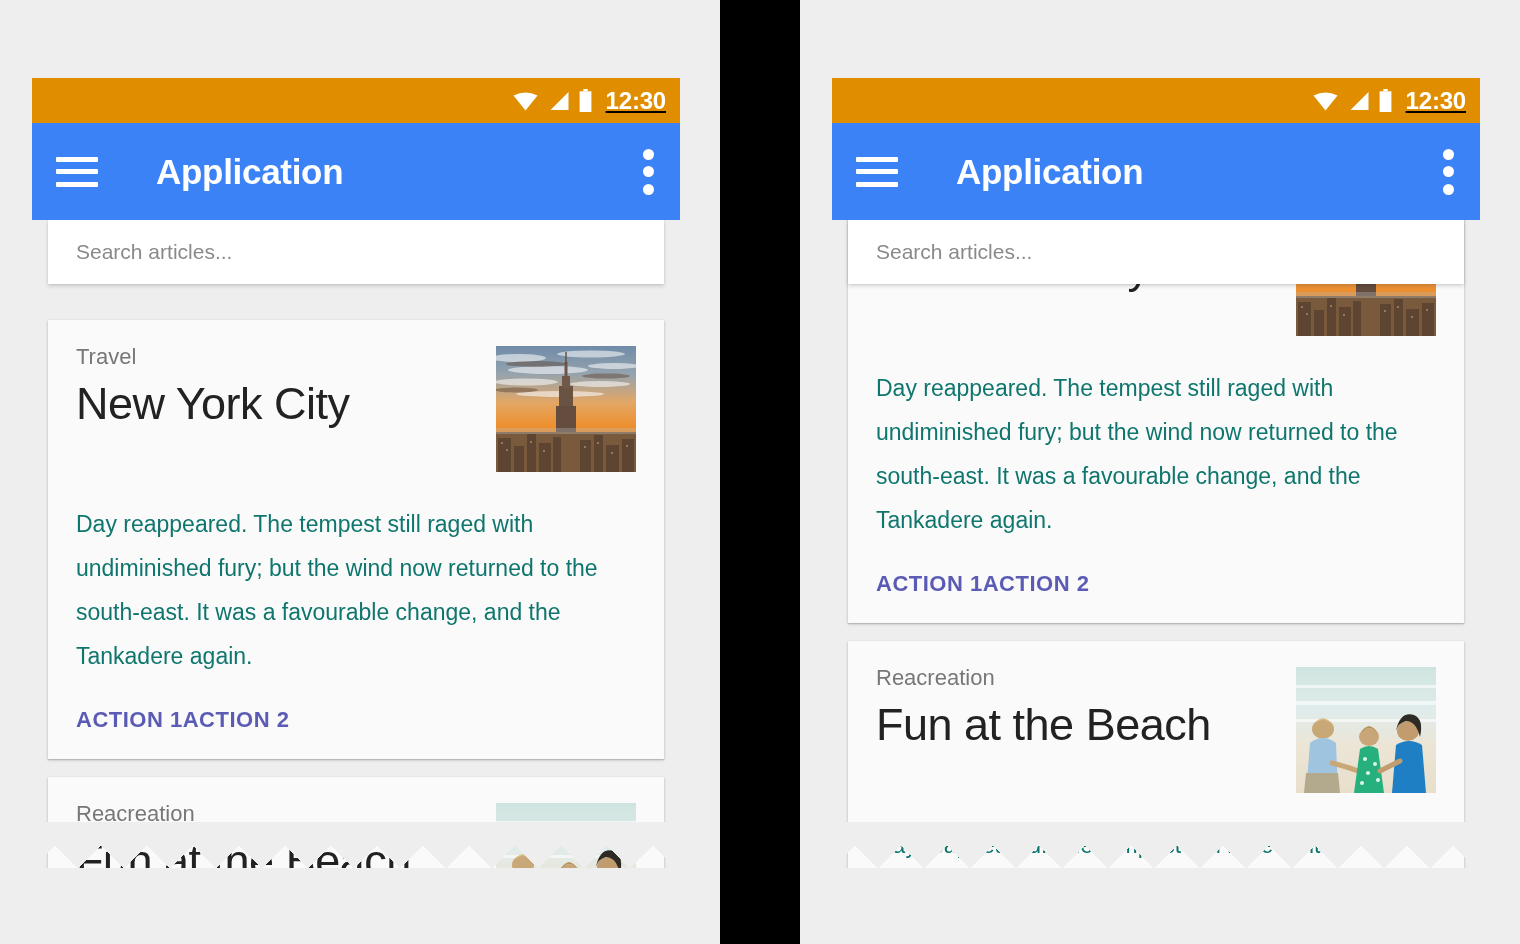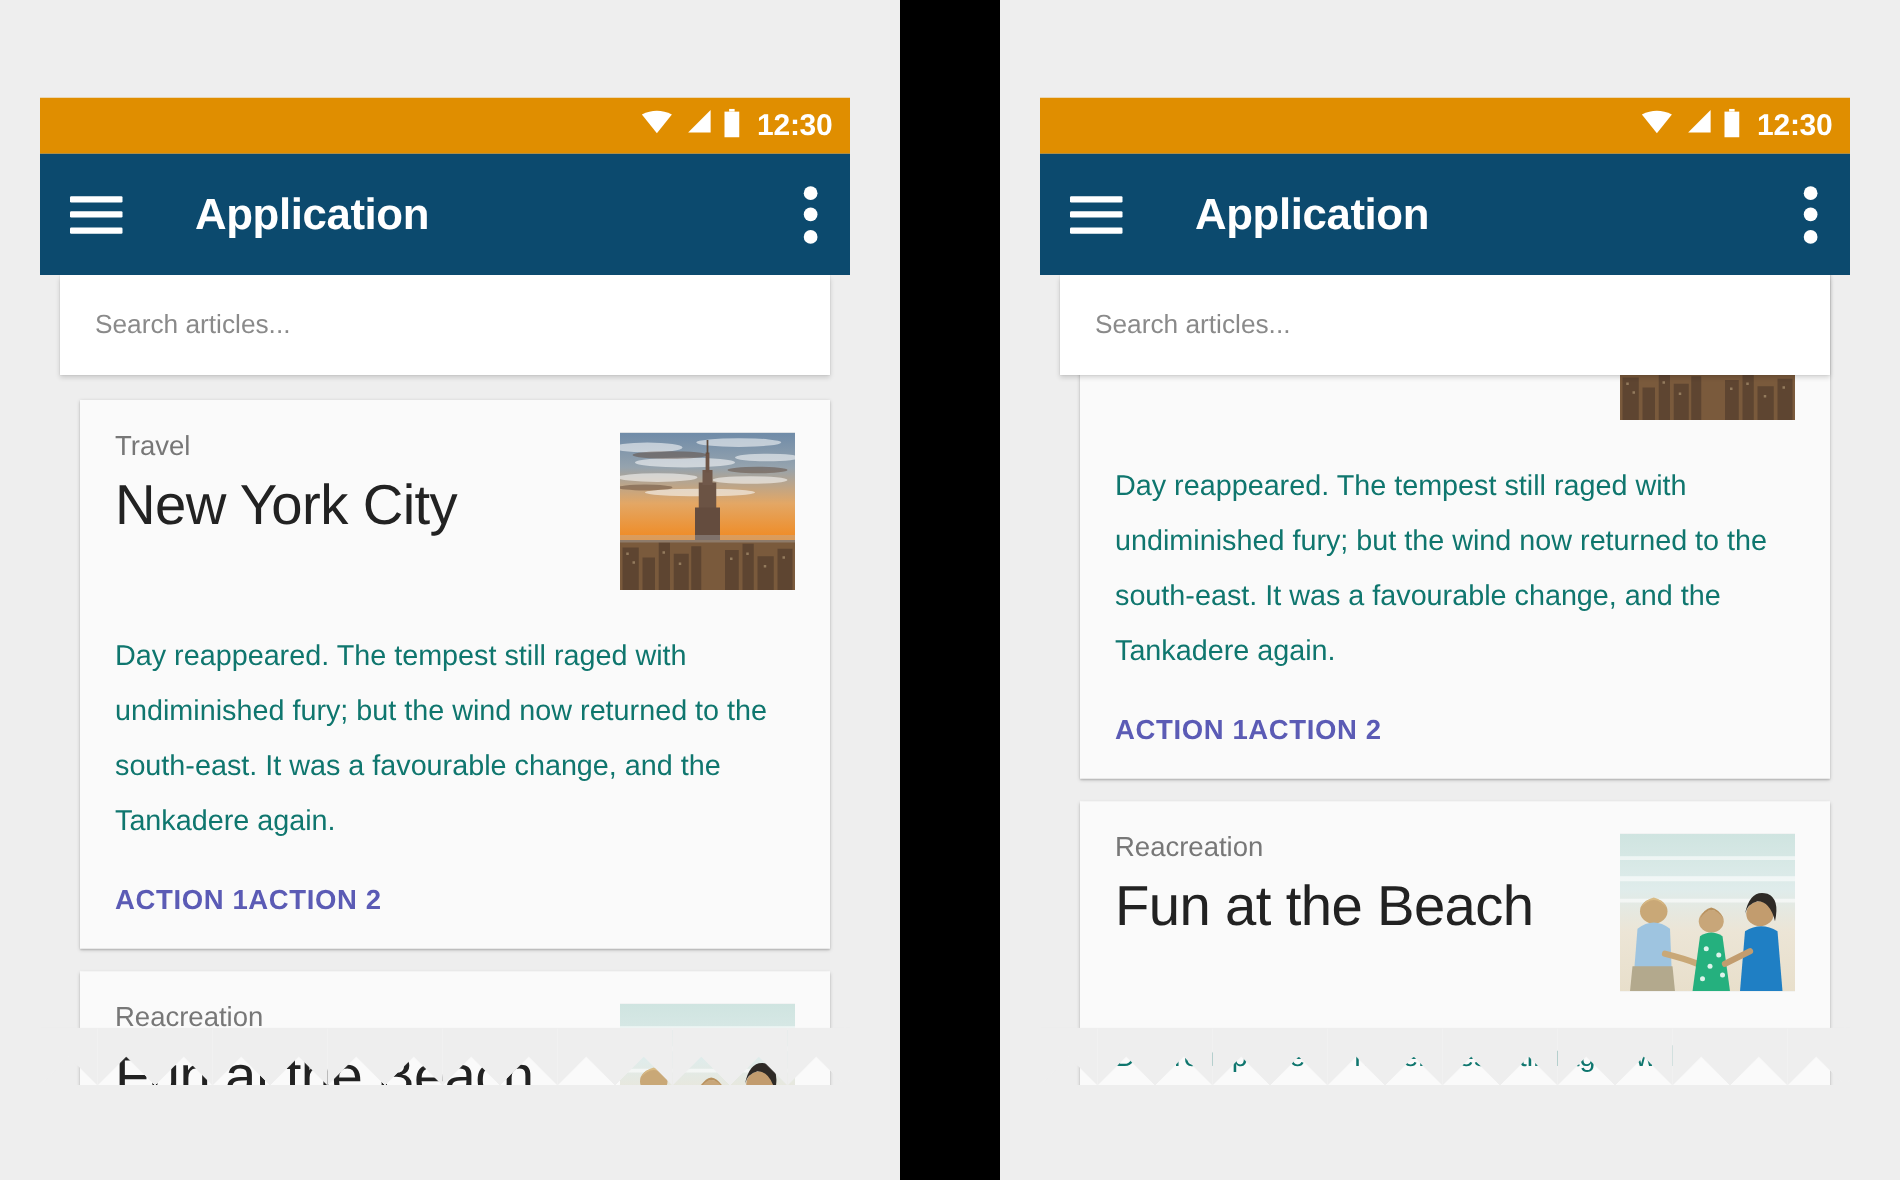--- a/index.html
+++ b/index.html
@@ -51,22 +51,23 @@
     background: #e08e00;
     display: flex;
     align-items: center;
     justify-content: flex-end;
     padding-right: 14px;
     box-sizing: border-box;
     z-index: 30;
   }
   .status-icons {
     display: flex;
-    align-items: flex-start;
+    align-items: center;
     gap: 9px;
+    text-decoration: underline;
   }
   .ico-wifi {
     width: 25px; height: 20px;
     display: block;
   }
   .ico-signal {
     width: 23px; height: 20px;
     display: block;
   }
   .ico-battery {
@@ -78,21 +79,21 @@
     font-size: 24px;
     font-weight: bold;
     letter-spacing: -0.2px;
     margin-left: 5px;
   }
 
   
   .app-bar {
     position: relative;
     height: 97px;
-    background: #0c4a6e;
+    background: #3b82f6;
     display: flex;
     align-items: center;
     box-sizing: border-box;
     padding: 0 26px 0 24px;
     z-index: 30;
   }
   .hamburger {
     width: 42px;
     height: 30px;
     display: flex;
@@ -142,21 +143,21 @@
     background: #eeeeee;
     overflow: hidden;
   }
 
   
   .search-bar {
     position: absolute;
     left: 16px;
     top: 0px;
     width: 616px;
-    height: 80px;
+    height: 64px;
     background: #ffffff;
     box-sizing: border-box;
     display: flex;
     align-items: center;
     padding-left: 28px;
     z-index: 20;
     box-shadow: 0 2px 4px rgba(0,0,0,0.16), 0 0 1px rgba(0,0,0,0.14);
   }
   .search-bar .ph {
     color: #8a8a8a;
@@ -169,21 +170,21 @@
     left: 0;
     width: 648px;
     z-index: 10;
   }
   .stream-left  { top: 100px; }
   .stream-right { top: -36px; }
 
   
   .card {
     position: relative;
-    margin: 0 16px 18px 32px;
+    margin: 0 16px 18px 16px;
     background: #fafafa;
     box-shadow: 0 1px 3px rgba(0,0,0,0.20), 0 1px 1px rgba(0,0,0,0.12);
     box-sizing: border-box;
     padding: 24px 28px 0 28px;
   }
   .card-head {
     display: flex;
     align-items: flex-start;
     justify-content: space-between;
   }

